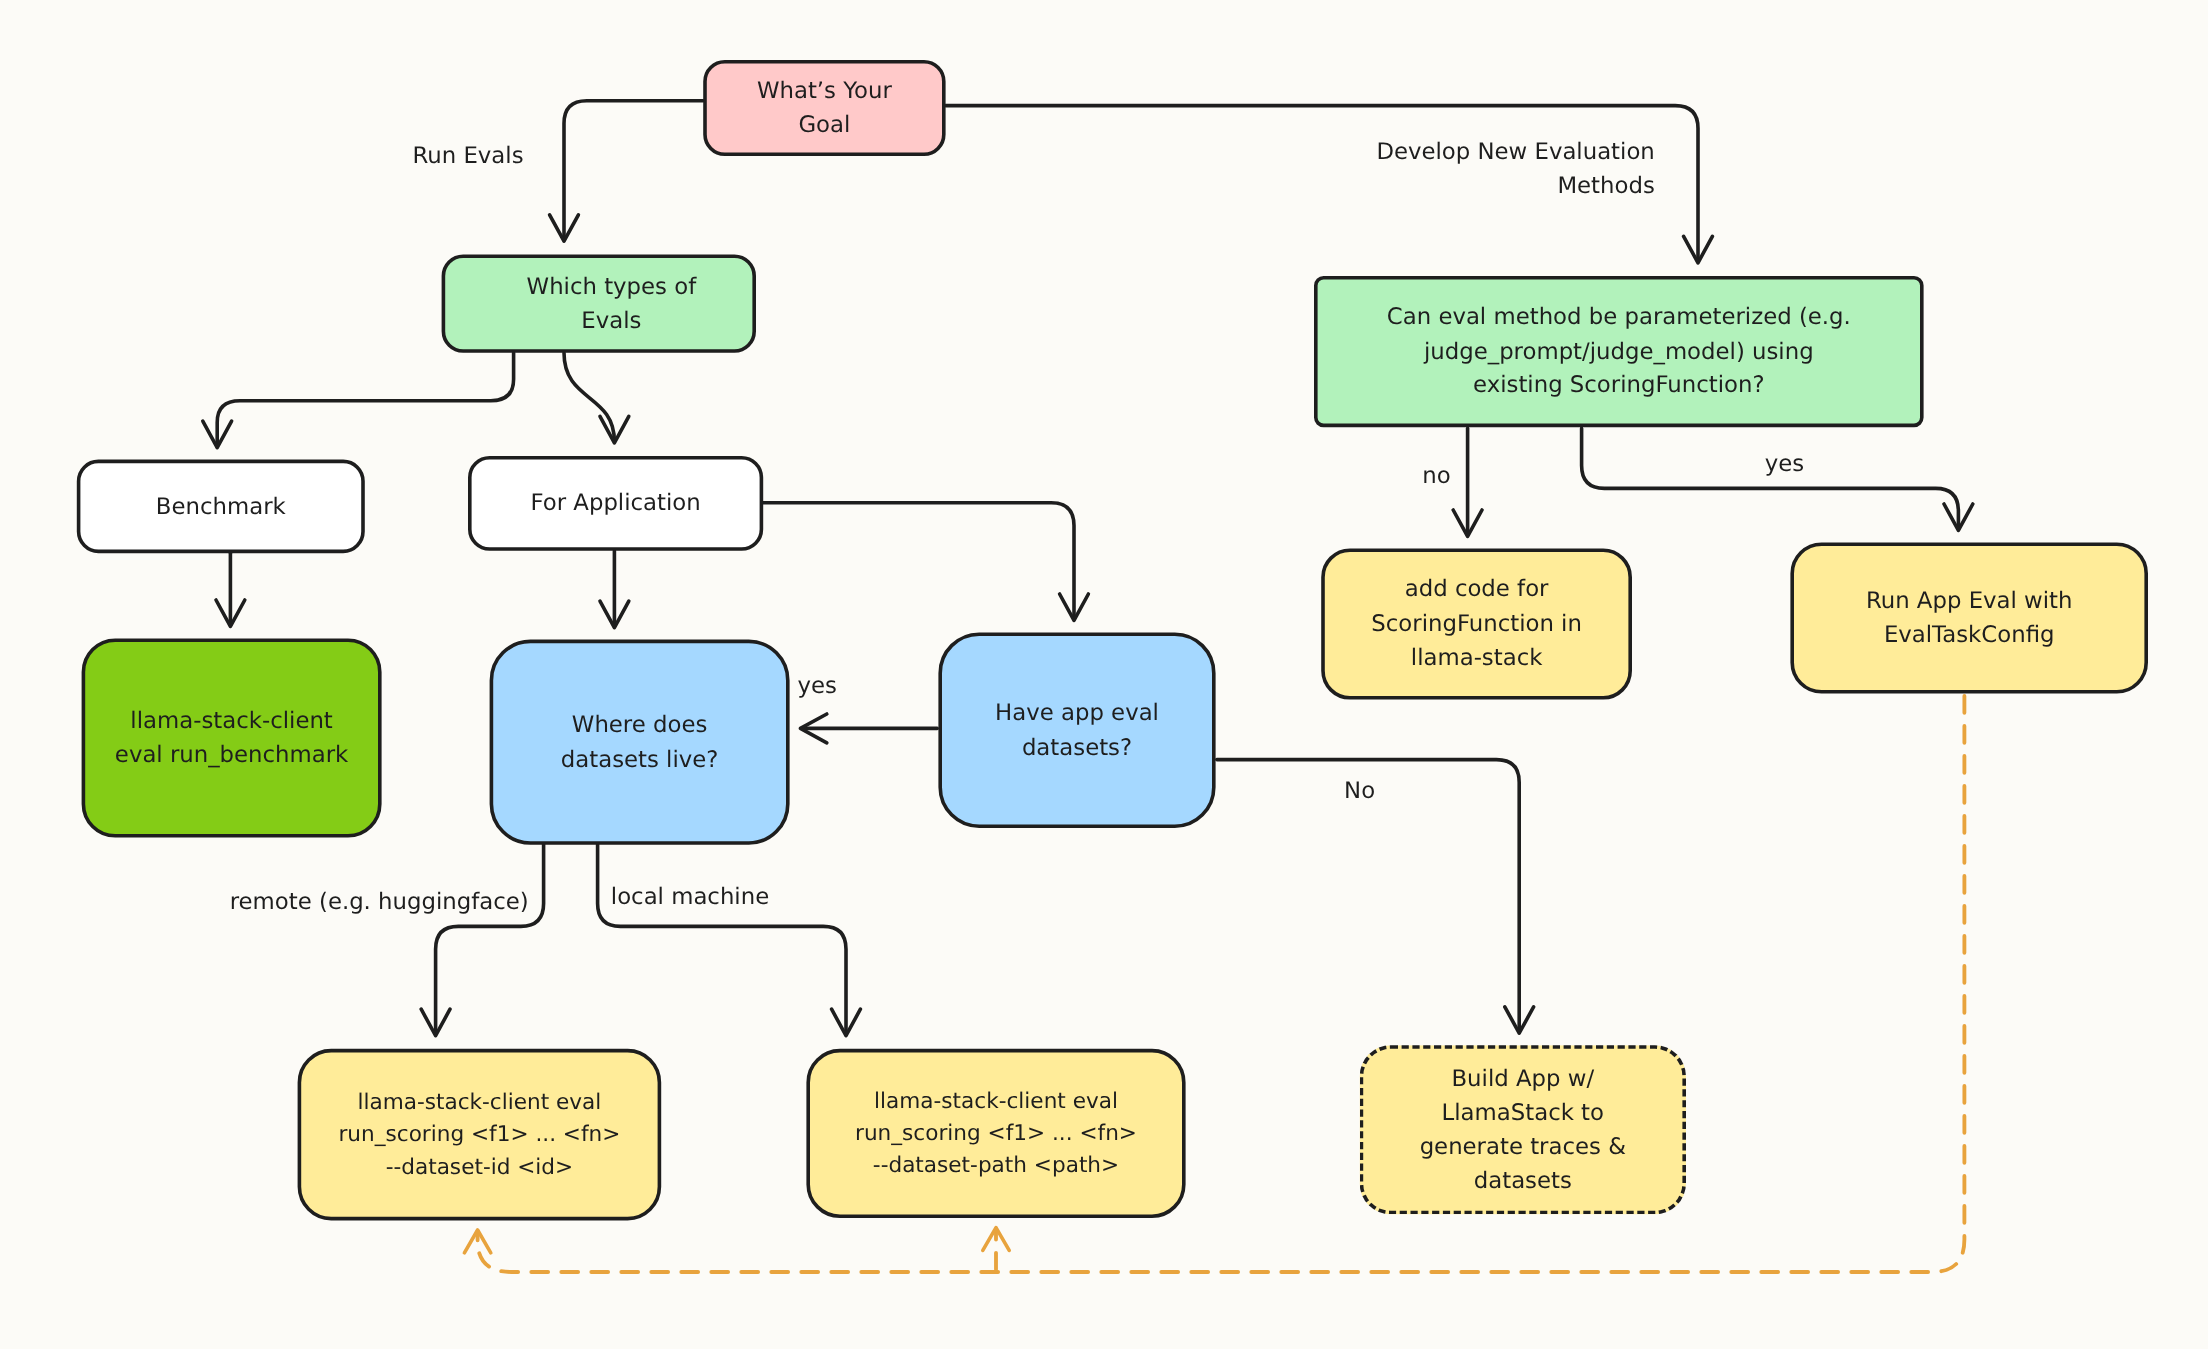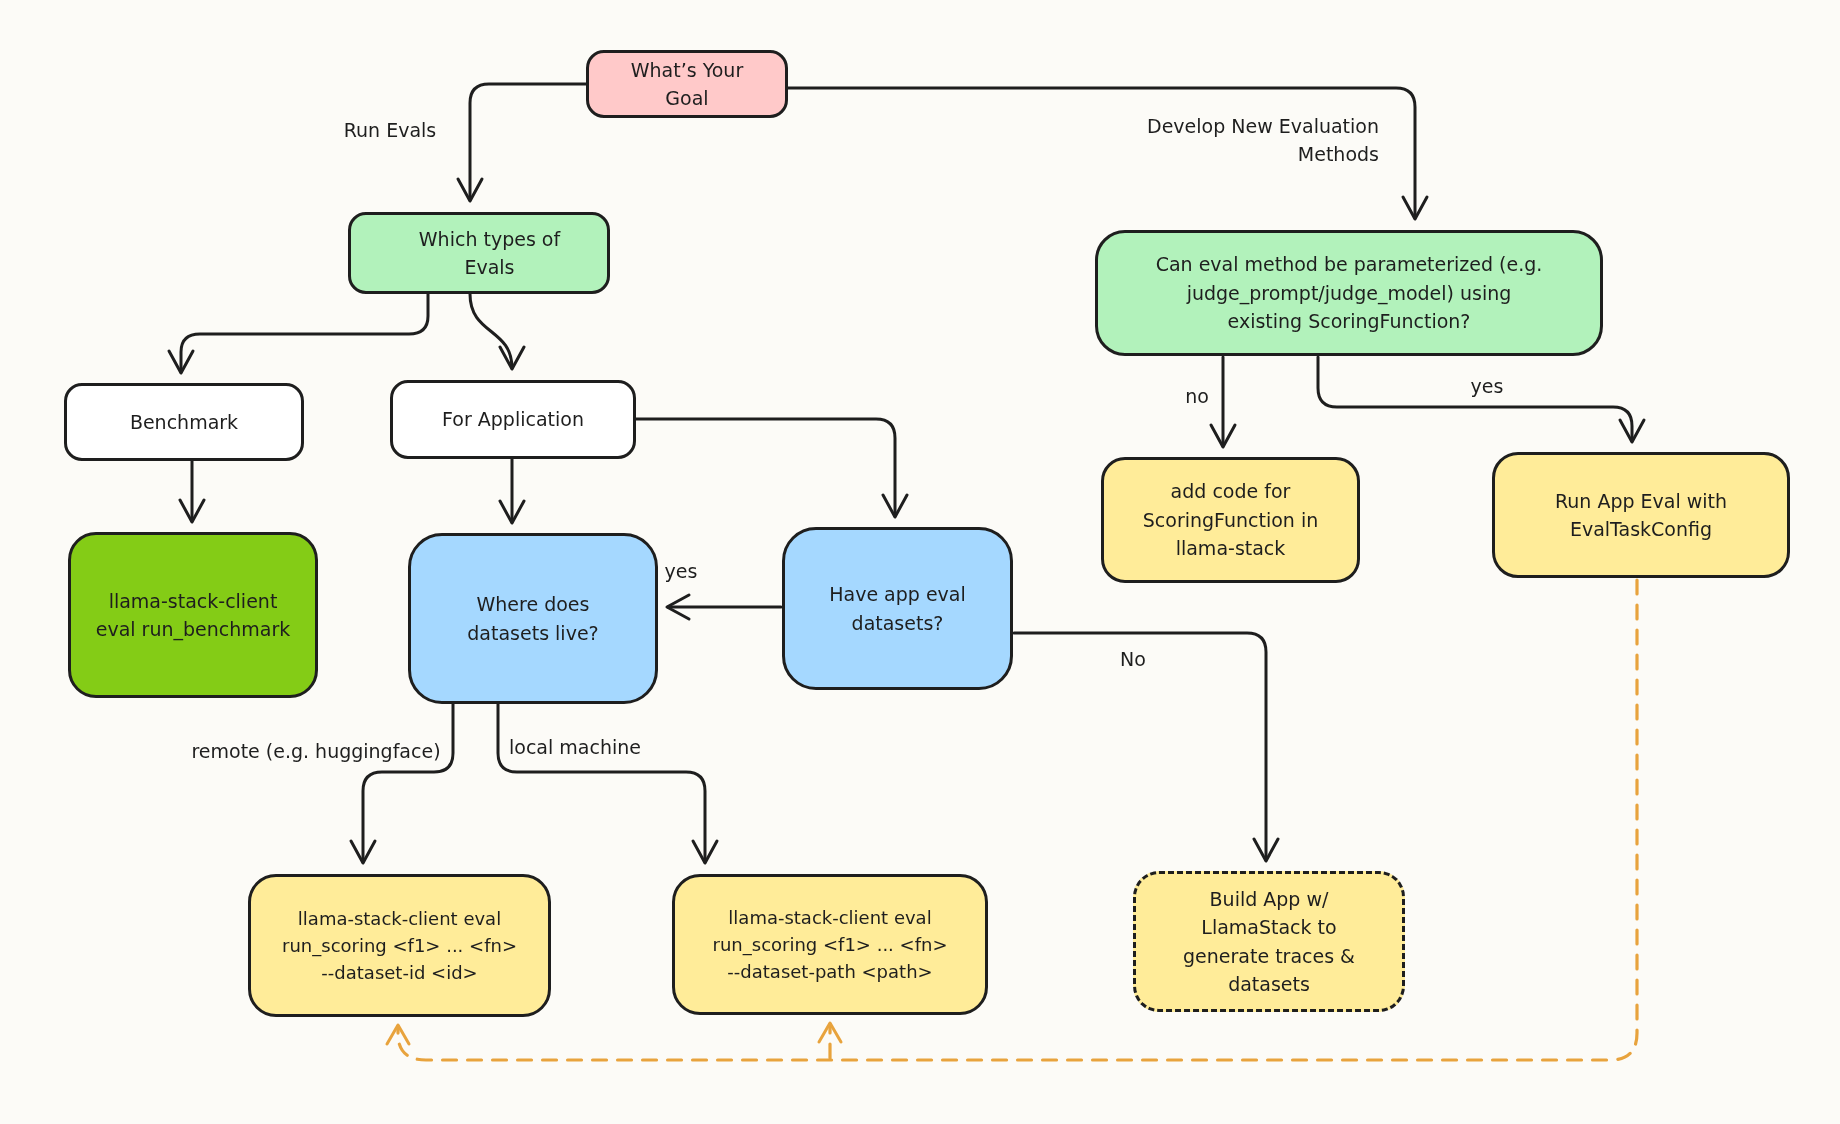--- a/index.html
+++ b/index.html
@@ -72,26 +72,26 @@
       <path marker-end="url(#arrow-black)" d="M 453 699 L 453 753 Q 453 772 434 772 L 382 772 Q 363 772 363 791 L 363 862" stroke="#1e1e1e"></path>
       <path marker-end="url(#arrow-black)" d="M 498 699 L 498 753 Q 498 772 517 772 L 686 772 Q 705 772 705 791 L 705 862" stroke="#1e1e1e"></path>
     </g>
 
     <g fill="none" stroke-width="3.2" stroke-dasharray="14 11" stroke-linecap="round" stroke-linejoin="round">
       <path marker-end="url(#arrow-orange)" d="M 1637 580 L 1637 1033 Q 1637 1060 1610 1060 L 426 1060 Q 398 1060 398 1034 L 398 1026" stroke="#e8a33d"></path>
       <path marker-end="url(#arrow-orange)" d="M 830 1058 L 830 1024" stroke="#e8a33d"></path>
     </g>
   </svg>
 
-  <div class="node" style="left: 586px; top: 50px; width: 202px; height: 68px; border-radius: 18px; background-color: rgb(255, 201, 201); border-color: rgb(30, 30, 30);">
+  <div class="node" style="left: 586px; top: 50px; width: 202px; height: 80px; border-radius: 18px; background-color: rgb(255, 201, 201); border-color: rgb(30, 30, 30);">
     <span class="node-text">What’s Your
 Goal</span>
   </div>
 
-  <div class="node" style="left: 348px; top: 212px; width: 262px; height: 82px; border-radius: 18px; background-color: rgb(178, 242, 187); border-color: rgb(30, 30, 30); padding-left: 33px;">
+  <div class="node" style="left: 368px; top: 212px; width: 262px; height: 82px; border-radius: 18px; background-color: rgb(178, 242, 187); border-color: rgb(30, 30, 30); padding-left: 33px;">
     <span class="node-text">Which types of
 Evals</span>
   </div>
 
   <div class="node" style="left: 64px; top: 383px; width: 240px; height: 78px; border-radius: 18px; background-color: rgb(255, 255, 255); border-color: rgb(30, 30, 30);">
     <span class="node-text">Benchmark</span>
   </div>
 
   <div class="node" style="left: 390px; top: 380px; width: 246px; height: 79px; border-radius: 18px; background-color: rgb(255, 255, 255); border-color: rgb(30, 30, 30);">
     <span class="node-text">For Application</span>
@@ -105,21 +105,21 @@
   <div class="node" style="left: 408px; top: 533px; width: 250px; height: 171px; border-radius: 34px; background-color: rgb(165, 216, 255); border-color: rgb(30, 30, 30);">
     <span class="node-text">Where does
 datasets live?</span>
   </div>
 
   <div class="node" style="left: 782px; top: 527px; width: 231px; height: 163px; border-radius: 34px; background-color: rgb(165, 216, 255); border-color: rgb(30, 30, 30);">
     <span class="node-text">Have app eval
 datasets?</span>
   </div>
 
-  <div class="node" style="left: 1095px; top: 230px; width: 508px; height: 126px; border-radius: 30px; background-color: rgb(178, 242, 187); border-color: rgb(30, 30, 30);">
+  <div class="node" style="left: 1095px; top: 230px; width: 508px; height: 126px; border-radius: 8px; background-color: rgb(178, 242, 187); border-color: rgb(30, 30, 30);">
     <span class="node-text">Can eval method be parameterized (e.g.
 judge_prompt/judge_model) using
 existing ScoringFunction?</span>
   </div>
 
   <div class="node" style="left: 1088px; top: 457px; width: 259px; height: 126px; border-radius: 24px; background-color: rgb(255, 236, 153); border-color: rgb(30, 30, 30); margin-left: 13px;">
     <span class="node-text">add code for
 ScoringFunction in
 llama-stack</span>
   </div>

